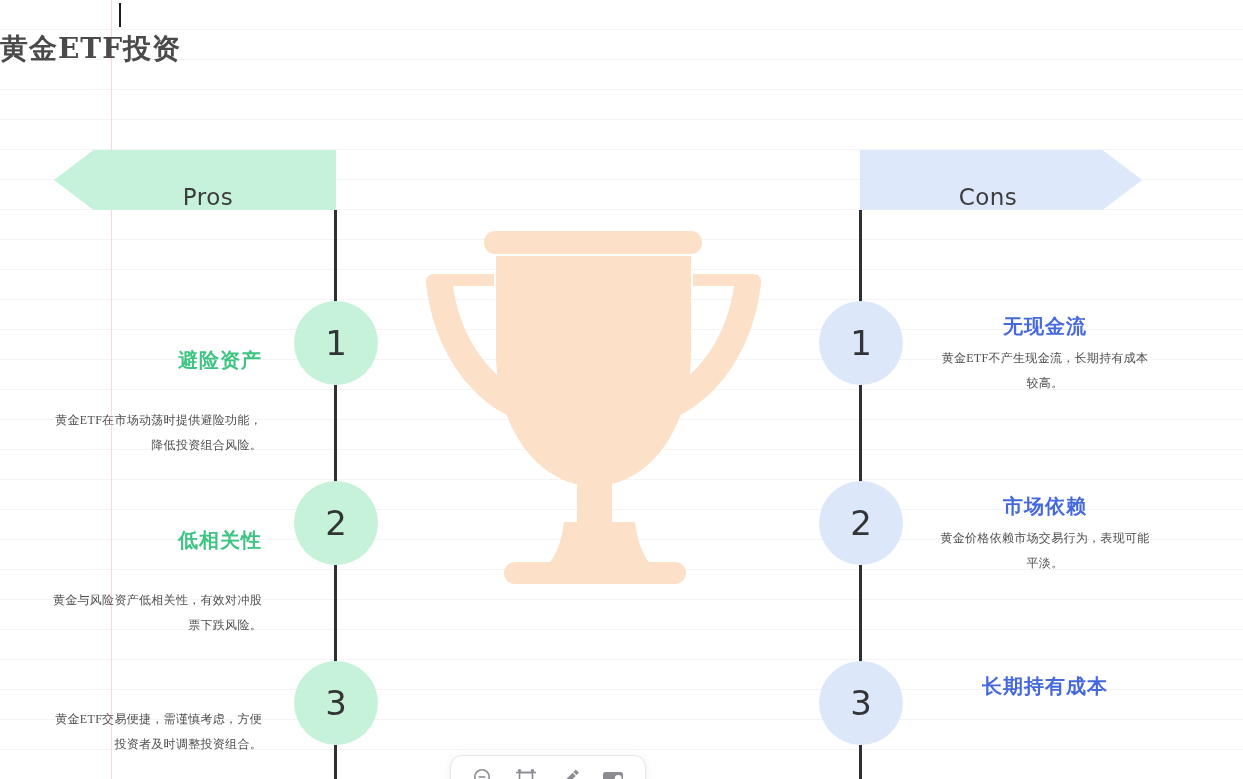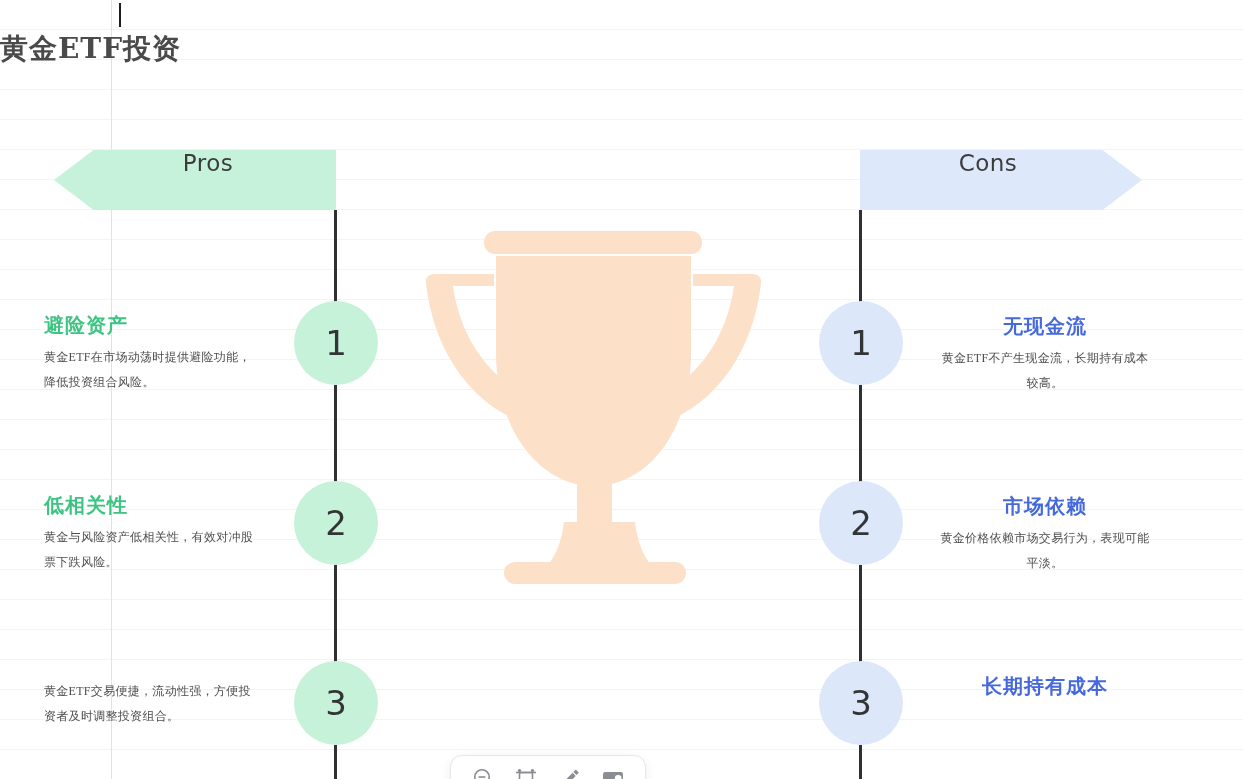--- a/index.html
+++ b/index.html
@@ -61,21 +61,21 @@
     letter-spacing: 1px;
     line-height: 40px;
   }
 
   
   .arrow {
     position: absolute;
     top: 150px;
     height: 60px;
     display: flex;
-    align-items: flex-start;
+    align-items: flex-end;
     justify-content: center;
   }
   .arrow-label {
     font-family: "DejaVu Sans", sans-serif;
     font-size: 23px;
     color: #3c3c3c;
     letter-spacing: 0.5px;
     z-index: 2;
   }
 
@@ -144,21 +144,21 @@
   }
   .item-body {
     font-family: Liberation Serif, serif;
     font-size: 12px;
     line-height: 25px;
     color: #4e4e50;
     letter-spacing: 0.3px;
     margin-top: 7px;
   }
   .side-pros .item-heading,
-  .side-pros .item-body { text-align: left; }
+  .side-pros .item-body { text-align: right; margin-top: 35px; }
   .side-pros .item-heading { color: #3ec482; }
 
   .side-cons .item-heading,
   .side-cons .item-body { text-align: center; }
   .side-cons .item-heading { color: #4569dd; }
 
   
   #pros-1 { left: 44px;  top: 312px; }
   #pros-2 { left: 44px;  top: 492px; }
   #pros-3 { left: 44px;  top: 672px; }
@@ -264,21 +264,21 @@
 
   <div class="item side-pros" id="pros-1">
     <div class="item-heading">避险资产</div>
     <div class="item-body">黄金ETF在市场动荡时提供避险功能，降低投资组合风险。</div>
   </div>
   <div class="item side-pros" id="pros-2">
     <div class="item-heading">低相关性</div>
     <div class="item-body">黄金与风险资产低相关性，有效对冲股票下跌风险。</div>
   </div>
   <div class="item side-pros" id="pros-3">
-    <div class="item-body">黄金ETF交易便捷，流动性强，方便投资者及时调整投资组合。</div>
+    <div class="item-body">黄金ETF交易便捷，需谨慎考虑，方便投资者及时调整投资组合。</div>
   </div>
 
   <div class="item side-cons" id="cons-1">
     <div class="item-heading">无现金流</div>
     <div class="item-body">黄金ETF不产生现金流，长期持有成本较高。</div>
   </div>
   <div class="item side-cons" id="cons-2">
     <div class="item-heading">市场依赖</div>
     <div class="item-body">黄金价格依赖市场交易行为，表现可能平淡。</div>
   </div>

